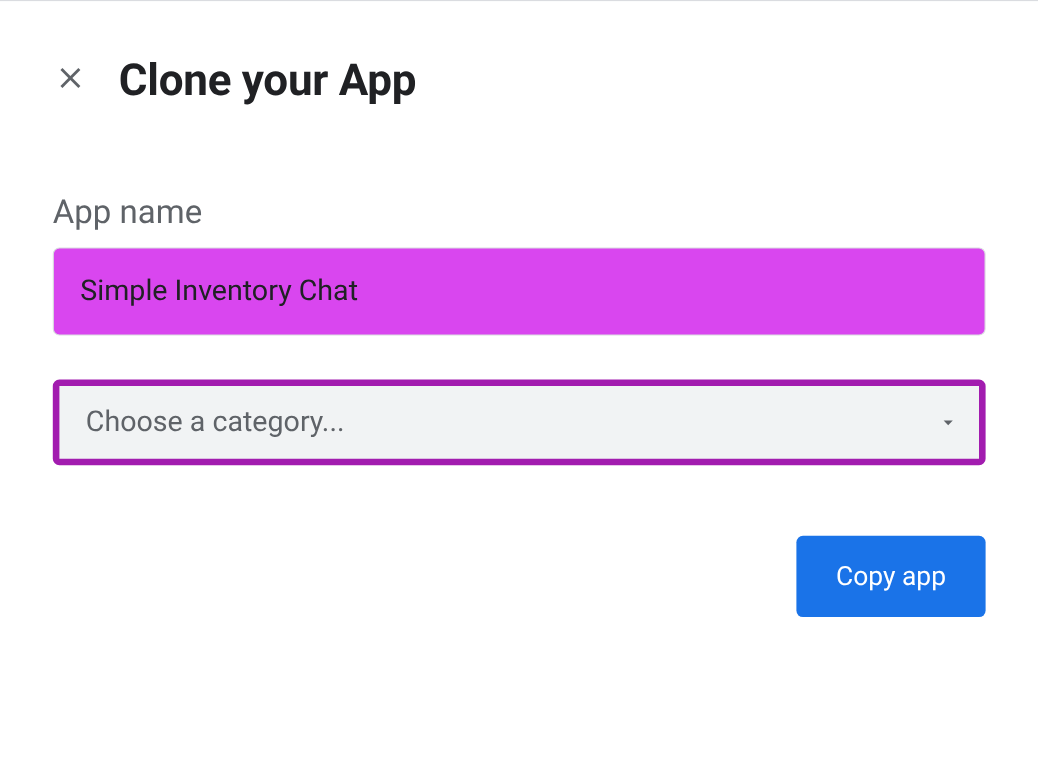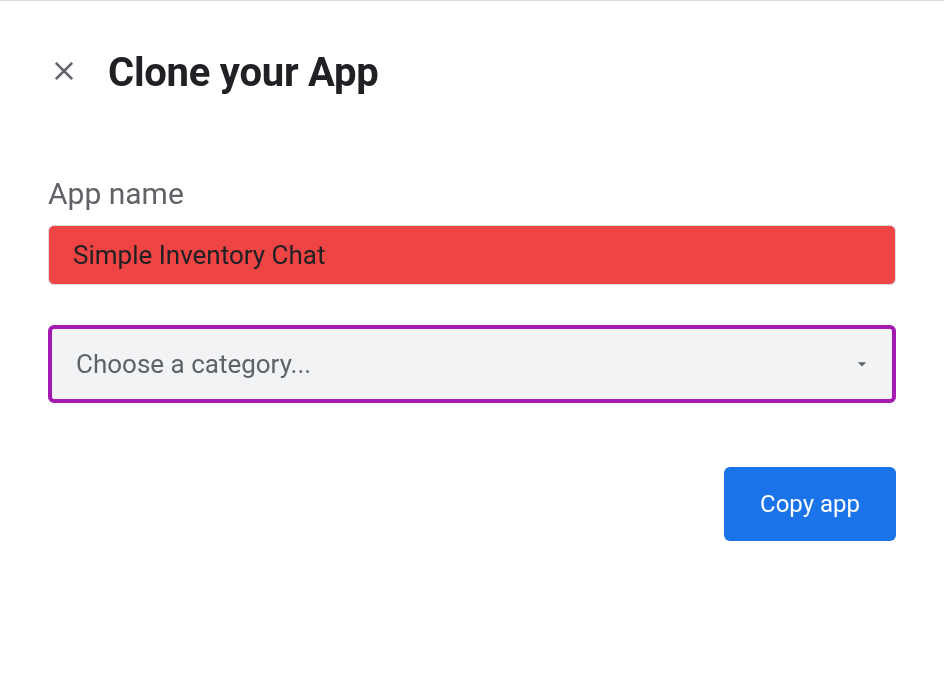--- a/index.html
+++ b/index.html
@@ -51,39 +51,39 @@
     }
     .field-label {
       font-size: 30px;
       color: #5f6368;
       font-weight: 400;
       margin-bottom: 14px;
       display: block;
     }
     .text-input {
       width: 100%;
-      height: 60px;
-      background: #ef4444;
+      height: 80px;
+      background: #d946ef;
       border: 1px solid #dadce0;
       border-radius: 6px;
       padding: 0 24px;
       font-size: 26px;
       color: #202124;
       font-family: inherit;
       outline: none;
     }
     .select-wrapper {
       position: relative;
       width: 100%;
     }
     .select-input {
       width: 100%;
       height: 78px;
       background: #f1f3f4;
-      border: 4px solid #a21caf;
+      border: 6px solid #a21caf;
       border-radius: 6px;
       padding: 0 56px 0 24px;
       font-size: 26px;
       color: #5f6368;
       font-family: inherit;
       outline: none;
       appearance: none;
       cursor: pointer;
       text-align: left;
       display: flex;

